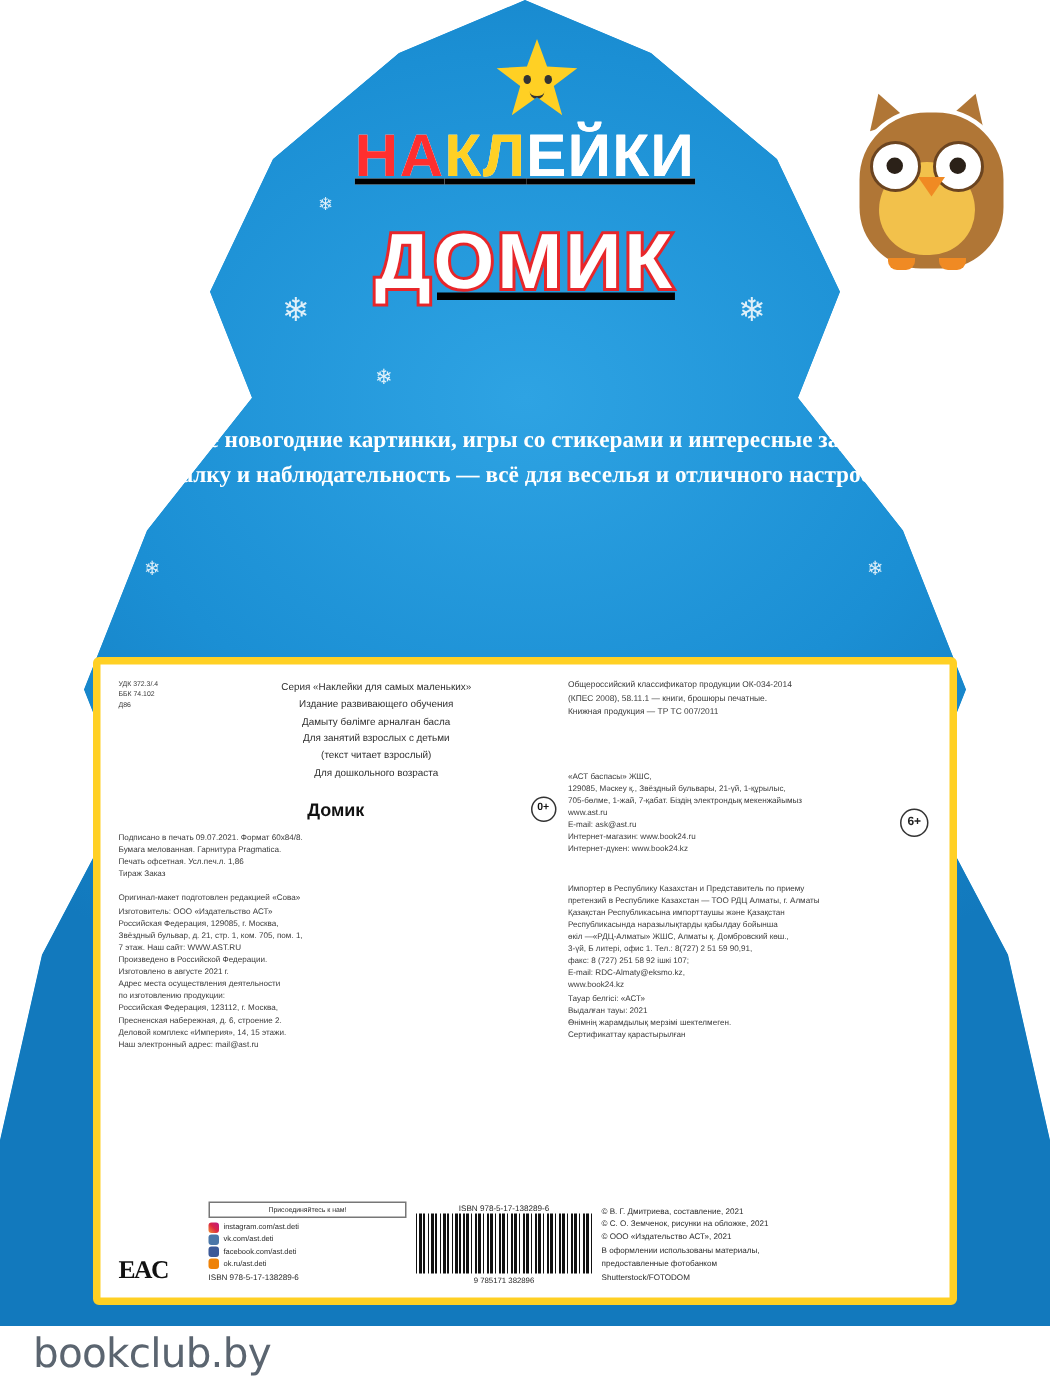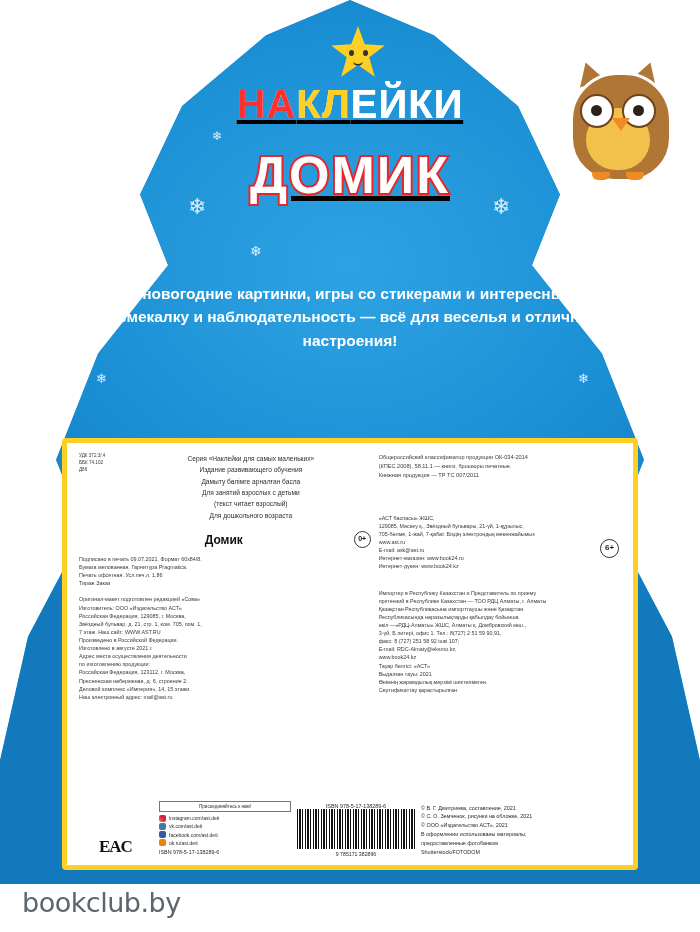--- a/index.html
+++ b/index.html
@@ -222,20 +222,21 @@
   .desc {
     position: absolute;
     left: 60px;
     right: 60px;
     top: 282px;
     text-align: center;
     color: #ffffff;
     font-size: 15.5px;
     font-weight: bold;
     line-height: 1.5;
+    font-family: Liberation Serif, serif;
   }
   .desc p { margin: 0 0 14px 0; }
   .desc p:last-child { margin-bottom: 0; }
 
   
   .colophon {
     position: absolute;
     left: 62px;
     top: 438px;
     width: 576px;
@@ -318,21 +319,21 @@
   }
 
   
   .colophon-bottom {
     position: absolute;
     left: 12px;
     right: 12px;
     bottom: 8px;
     display: flex;
     align-items: flex-end;
-    justify-content: center;
+    justify-content: flex-start;
   }
   .eac {
     width: 60px;
   }
   .eac-mark {
     font-size: 17px;
     font-weight: bold;
     letter-spacing: -1px;
     color: #111;
     font-family: "Liberation Serif", serif;

